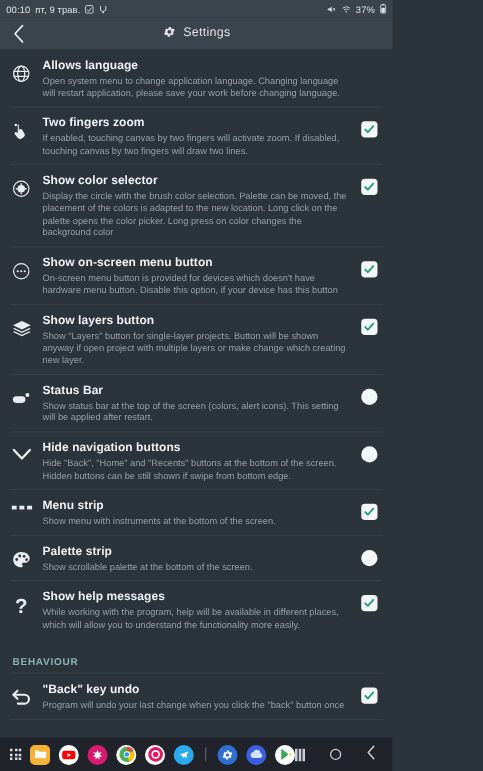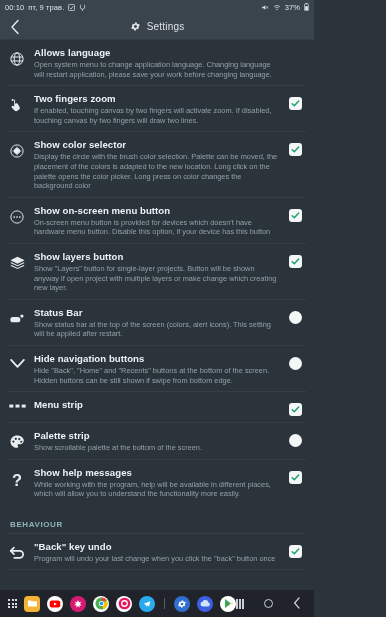--- a/index.html
+++ b/index.html
@@ -293,20 +293,21 @@
     <div class="row">
       <div class="ico">
         <svg width="17" height="6" viewBox="0 0 24 8">
             <rect x="0.5" y="2" width="5.6" height="4.2" fill="#e9edf0"></rect>
             <rect x="9.2" y="2" width="5.6" height="4.2" fill="#e9edf0"></rect>
             <rect x="17.9" y="2" width="5.6" height="4.2" fill="#e9edf0"></rect>
           </svg>
       </div>
       <div class="body">
         <div class="r-title">Menu strip</div>
+        <div class="r-desc">Show menu with instruments at the bottom of the screen.</div>
       </div>
       <div class="ctl">
         <span class="cb">
           <svg width="9" height="9" viewBox="0 0 12 12">
               <path d="M1.6 6.2 L4.4 9 L10.2 2.6" stroke="#1f9e6e" stroke-width="1.9" fill="none" stroke-linecap="round" stroke-linejoin="round"></path>
             </svg>
         </span>
       </div>
     </div>
 

